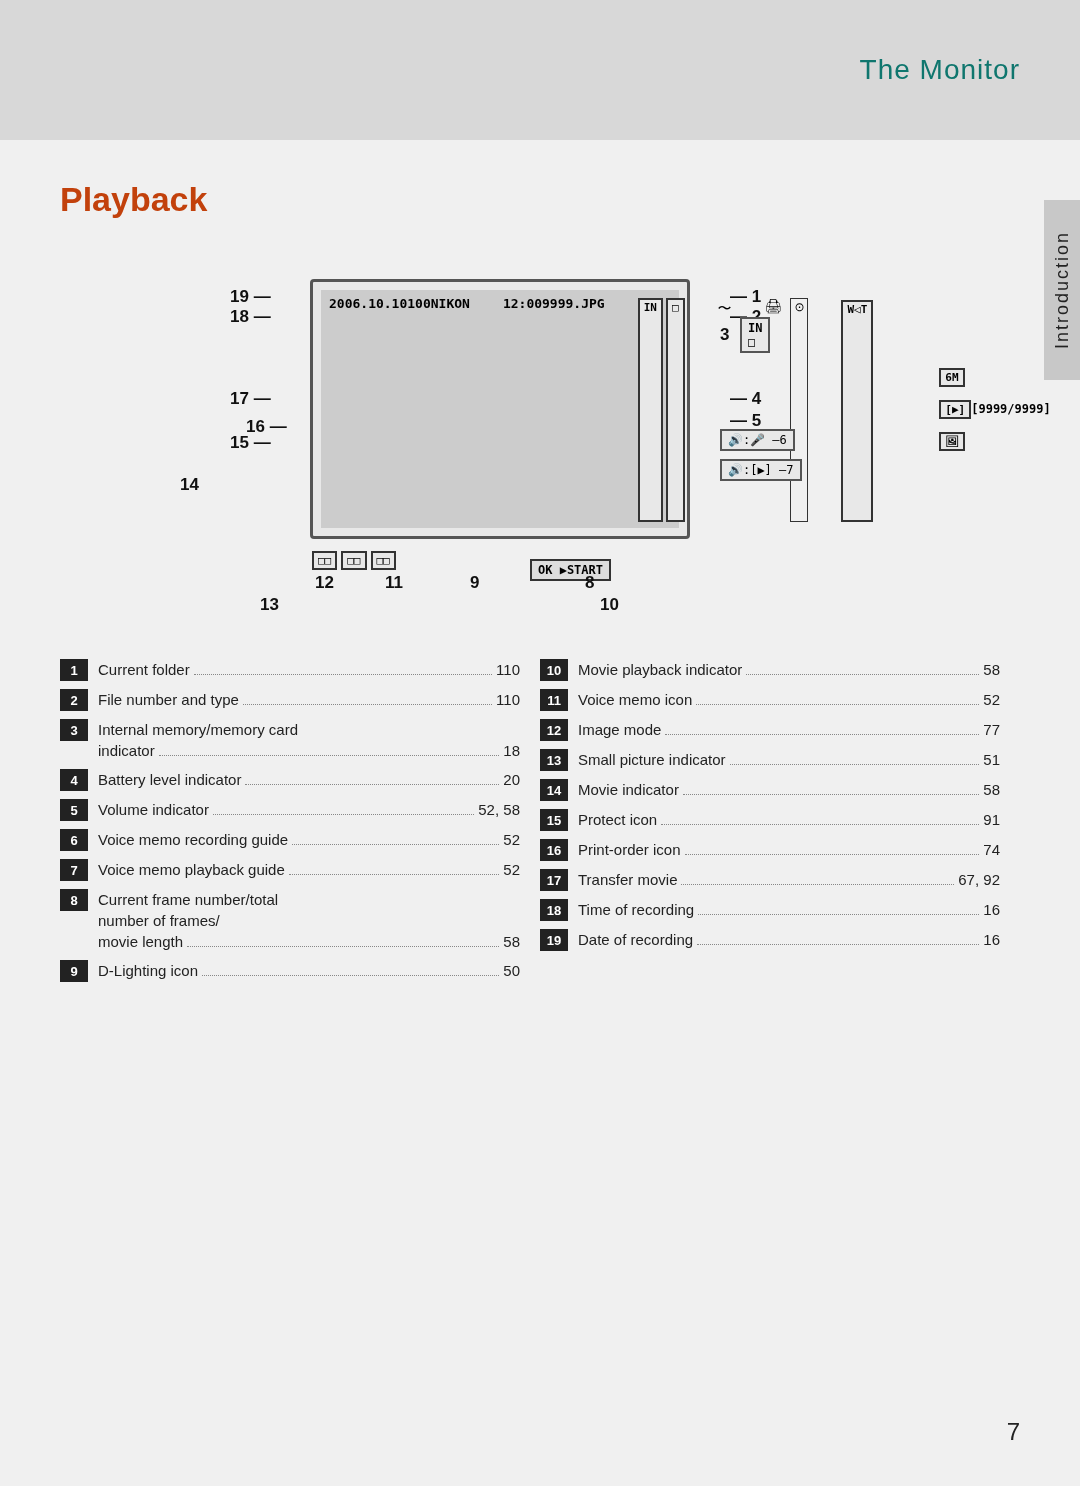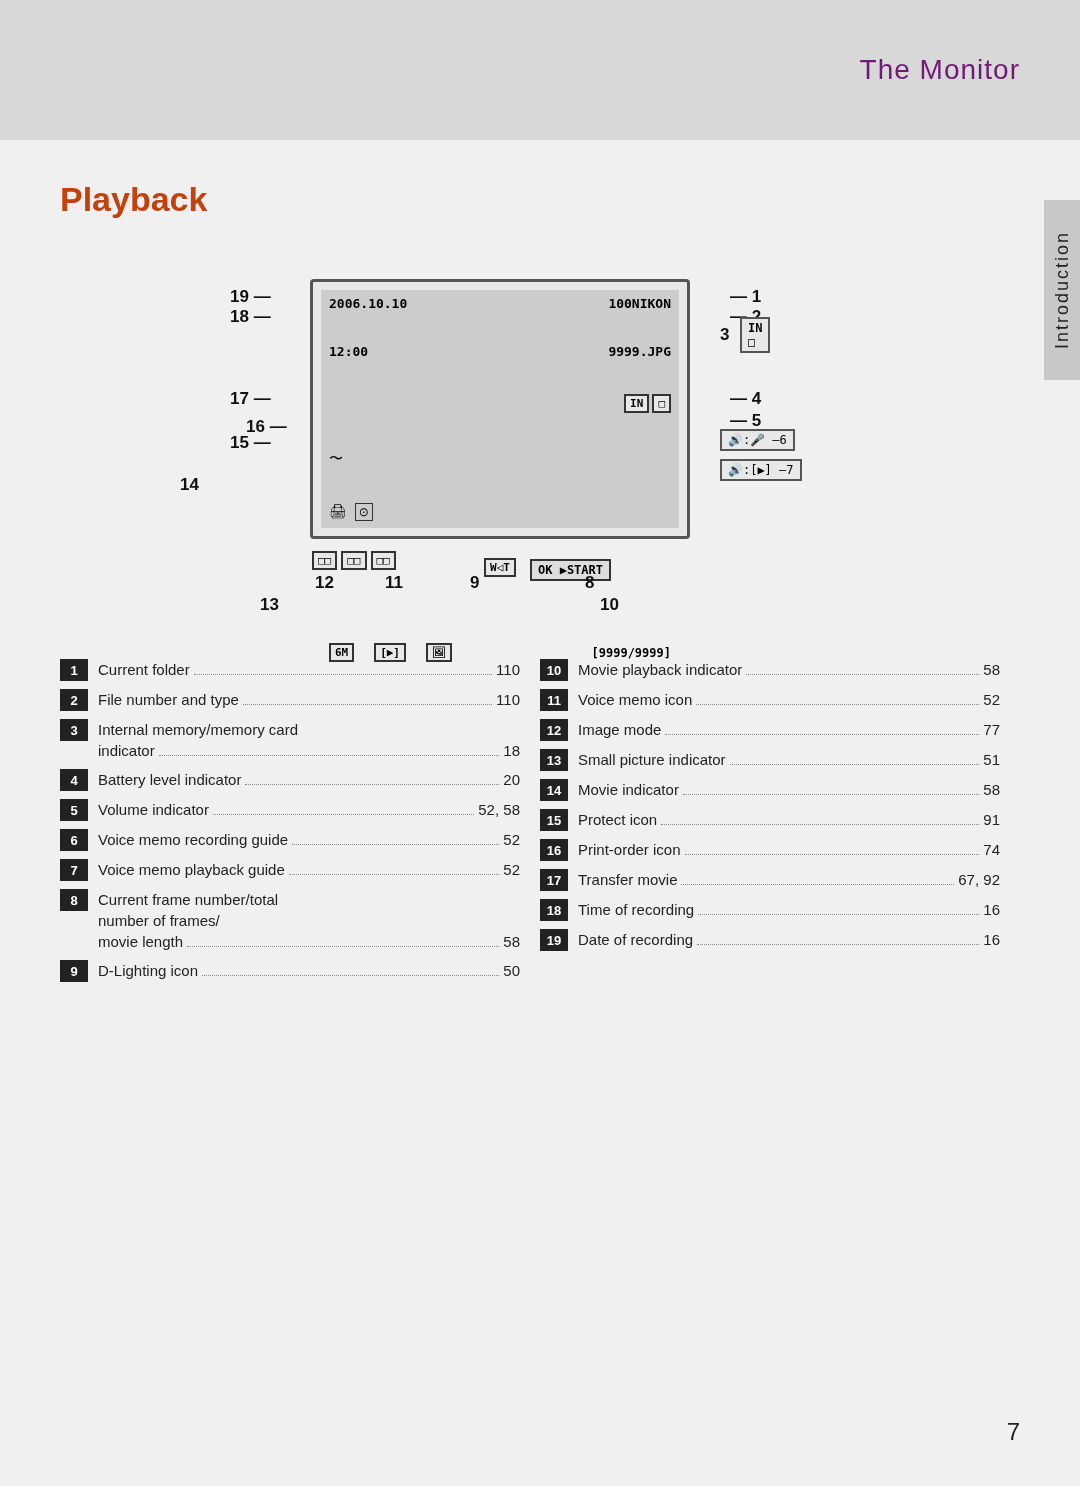--- a/index.html
+++ b/index.html
@@ -22,21 +22,21 @@
       background: #d8d8d8;
       display: flex;
       align-items: center;
       justify-content: flex-end;
       padding-right: 60px;
     }
 
     .top-title {
       font-size: 28px;
       font-weight: normal;
-      color: #701a75;
+      color: #0f766e;
       letter-spacing: 1px;
     }
 
     
     .right-tab {
       position: absolute;
       top: 200px;
       right: 0;
       width: 36px;
       height: 180px;
@@ -112,21 +112,20 @@
     }
 
     .screen-inner {
       position: absolute;
       top: 8px;
       left: 8px;
       right: 8px;
       bottom: 8px;
       background: #ccc;
       display: flex;
-      flex-direction: column;
       justify-content: space-between;
       padding: 6px 8px;
       gap: 33px;
     }
 
     .screen-top-row {
       display: flex;
       justify-content: space-between;
       font-size: 13px;
       font-weight: bold;

